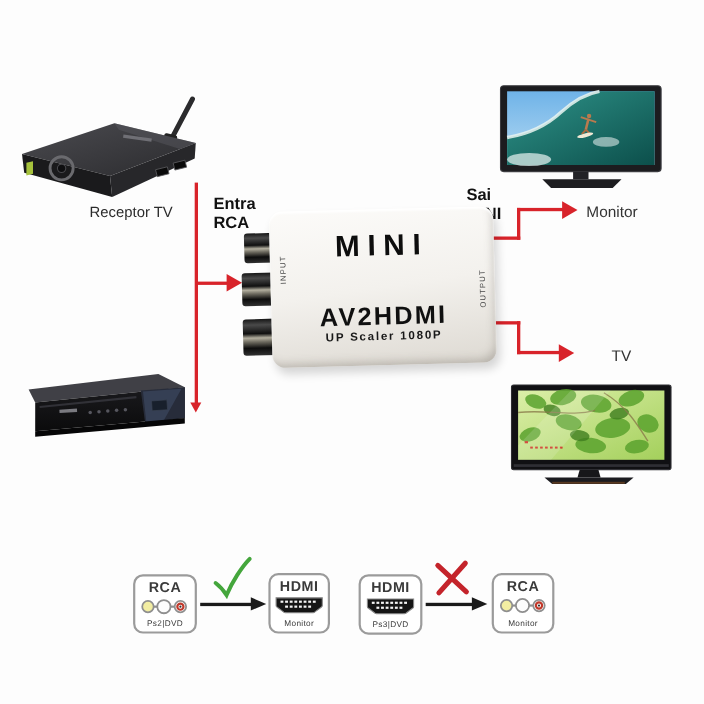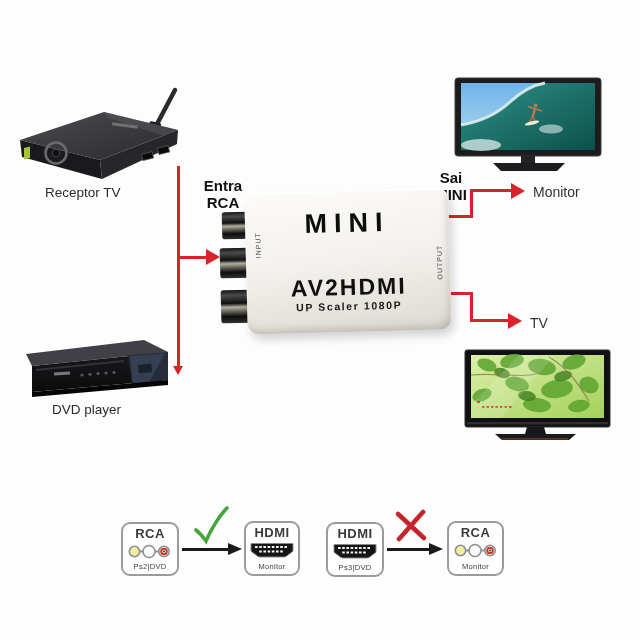--- a/index.html
+++ b/index.html
@@ -3,22 +3,22 @@
 <meta charset="utf-8">
 <style>
   html,body{margin:0;padding:0;background:#ffffff;}
   .stage{
     position:relative;width:640px;height:640px;background:#fdfdfd;
     font-family:"Liberation Sans", sans-serif;overflow:hidden;
   }
   .abs{position:absolute;}
 
   
-  .dev-label{font-size:13.5px;color:#2b2b2b;text-align:left;}
-  .ann-label{font-size:15px;font-weight:bold;color:#111;text-align:center;line-height:17px;white-space:pre-line;}
+  .dev-label{font-size:13.5px;color:#2b2b2b;text-align:right;}
+  .ann-label{font-size:15px;font-weight:bold;color:#111;line-height:17px;white-space:pre-line;}
   .target-label{font-size:14px;color:#333;}
 
   
   .rline{background:#d8232a;position:absolute;}
   .rhead-right{position:absolute;width:0;height:0;border-top:8px solid transparent;border-bottom:8px solid transparent;border-left:14px solid #d8232a;}
   .rhead-down{position:absolute;width:0;height:0;border-left:5px solid transparent;border-right:5px solid transparent;border-top:9px solid #d8232a;}
 
   
   .converter{
     left:246px;top:190px;width:204px;height:142px;
@@ -90,21 +90,20 @@
     <path d="M20,42 L108,33" stroke="#313137" stroke-width="2"></path>
     <rect x="38" y="44" width="16" height="3" fill="#7a7a80" transform="rotate(-4 46 45)"></rect>
     <circle cx="66" cy="47" r="1.6" fill="#56565e"></circle>
     <circle cx="74" cy="46.3" r="1.6" fill="#56565e"></circle>
     <circle cx="82" cy="45.6" r="1.6" fill="#56565e"></circle>
     <circle cx="90" cy="45" r="1.6" fill="#56565e"></circle>
     <circle cx="98" cy="44.4" r="1.6" fill="#56565e"></circle>
     <rect x="122" y="36" width="14" height="9" fill="#18202c" stroke="#3a4252" stroke-width=".6" transform="rotate(-4 129 40)"></rect>
     <polygon points="16,64 152,52 152,57 16,69" fill="#060607"></polygon>
   </svg>
-  <div class="abs dev-label" style="left:52px;top:402px;width:112px;">DVD player</div>
 
   <svg class="abs" style="left:447px;top:71px;" width="165" height="105" viewBox="0 0 165 105">
     <defs>
       <linearGradient id="sky" x1="0" y1="0" x2="0" y2="1">
         <stop offset="0" stop-color="#6fb3e8"></stop>
           <stop offset="1" stop-color="#b7dbf3"></stop>
       </linearGradient>
       <linearGradient id="wave" x1="0" y1="0" x2="1" y2="1">
         <stop offset="0" stop-color="#2f948a"></stop>
           <stop offset="1" stop-color="#0c4f4b"></stop>
@@ -185,21 +184,21 @@
   <div class="rline" style="left:448px;top:292px;width:25px;height:3px;"></div>
   <div class="rline" style="left:470px;top:292px;width:3px;height:30px;"></div>
   <div class="rline" style="left:470px;top:319px;width:39px;height:3px;"></div>
   <div class="rhead-right" style="left:508px;top:312.5px;"></div>
 
   <div class="abs ann-label" style="left:194px;top:177px;width:58px;">Entra
 RCA</div>
   <div class="abs ann-label" style="left:424px;top:169px;width:54px;">Sai
 MINI</div>
   <div class="abs target-label" style="left:533px;top:184px;">Monitor</div>
-  <div class="abs target-label" style="left:530px;top:315px;">TV</div>
+  <div class="abs target-label" style="left:556px;top:315px;">TV</div>
 
   <div class="jack" style="left:222px;top:212px;width:32px;height:27px;"></div>
   <div class="jack" style="left:220px;top:248px;width:34px;height:30px;"></div>
   <div class="jack" style="left:221px;top:290px;width:33px;height:33px;"></div>
 
   <div class="abs converter">
     <div class="conv-brand">MINI</div>
     <div class="conv-model">AV2HDMI</div>
     <div class="conv-sub">UP Scaler 1080P</div>
     <div class="v-text" style="left:9px;top:26px;height:40px;">INPUT</div>

